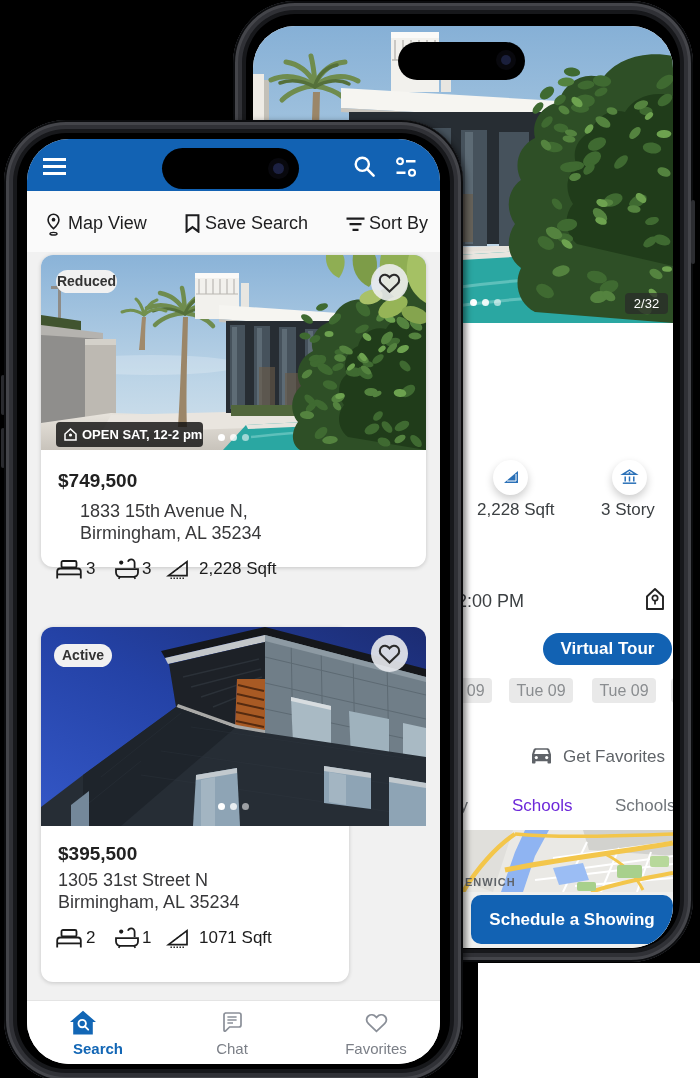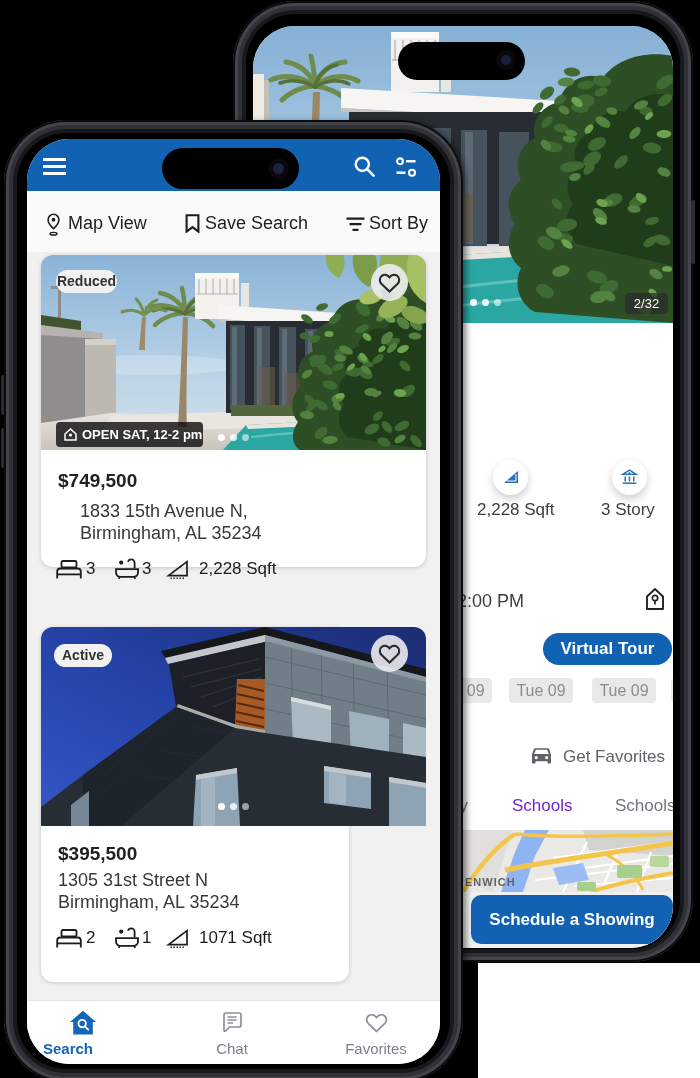--- a/index.html
+++ b/index.html
@@ -734,21 +734,21 @@
 
   <div class="abs" style="left:0; top:862px; width:413px; height:63px; background:#fff; box-shadow:0 -1px 0 #e4e4e4;"></div>
 
   <div class="abs" style="left:43px; top:871px; width:26px; height:26px;">
     <svg width="26" height="26" viewBox="0 0 26 26">
         <path d="M13 .8 L26 12 h-3.2 v12.5 H3.2 V12 H0 Z" fill="#1266b5"></path>
         <circle cx="12.2" cy="13.6" r="3.7" fill="none" stroke="#fff" stroke-width="1.9"></circle>
         <line x1="14.9" y1="16.4" x2="18.2" y2="19.7" stroke="#fff" stroke-width="1.9" stroke-linecap="round"></line>
       </svg>
   </div>
-  <div class="abs nw" style="left:16px; top:901px; width:80px; text-align:left; font-size:15px; font-weight:bold; color:#1266b5;">Search</div>
+  <div class="abs nw" style="left:16px; top:901px; width:80px; text-align:right; font-size:15px; font-weight:bold; color:#1266b5;">Search</div>
 
   <div class="abs" style="left:195px; top:873px; width:20px; height:22px;">
     <svg width="20" height="22" viewBox="0 0 20 22">
         <path d="M3 1 h14 c1.1 0 2 .9 2 2 v10 c0 1.1-.9 2-2 2 H7.6 L3.4 19 c-.6.5-1.4.1-1.4-.7 V3 c0-1.1.9-2 2-2 z" fill="none" stroke="#8a8f98" stroke-width="1.7"></path>
         <line x1="5.4" y1="5" x2="14.6" y2="5" stroke="#8a8f98" stroke-width="1.5"></line>
         <line x1="5.4" y1="8" x2="14.6" y2="8" stroke="#8a8f98" stroke-width="1.5"></line>
         <line x1="5.4" y1="11" x2="11" y2="11" stroke="#8a8f98" stroke-width="1.5"></line>
       </svg>
   </div>
   <div class="abs nw" style="left:165px; top:901px; width:80px; text-align:center; font-size:15px; color:#7b7f87;">Chat</div>

